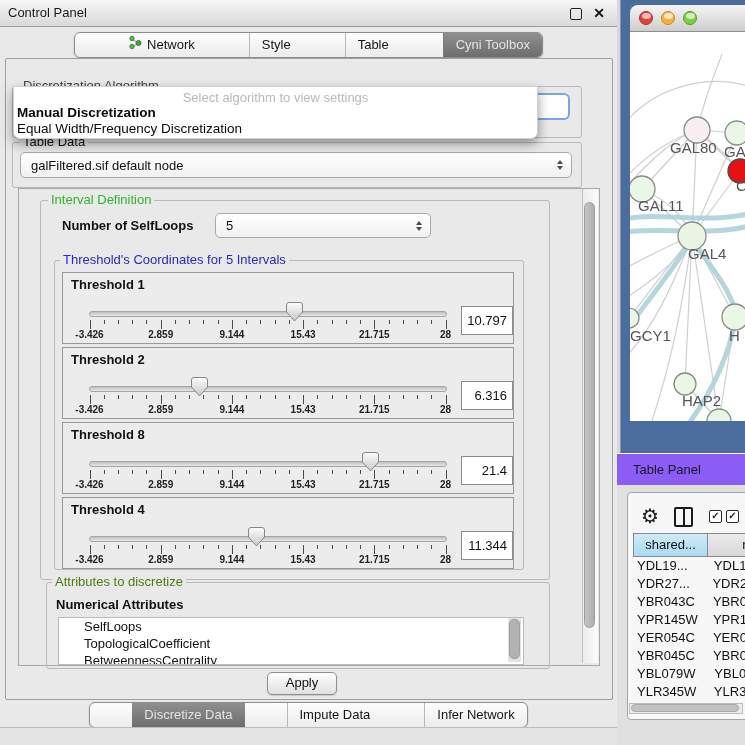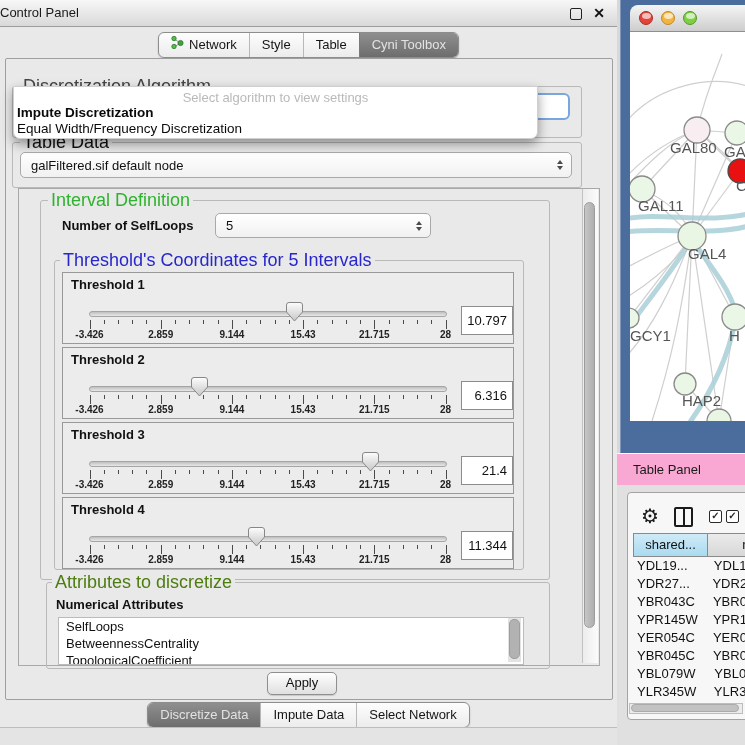--- a/index.html
+++ b/index.html
@@ -5,37 +5,37 @@
   html,body{margin:0;padding:0;}
   body{width:745px;height:745px;position:relative;overflow:hidden;
        font-family:"Liberation Sans",sans-serif;background:#d8d8d8;
        -webkit-font-smoothing:antialiased;}
   .abs{position:absolute;}
 
   
   #control-panel{position:absolute;left:0;top:0;width:617px;height:745px;background:#e9e9e9;}
   .titlebar{position:absolute;left:0;top:0;width:617px;height:26px;
     background:linear-gradient(#f7f7f7,#d9d9d9);border-bottom:1px solid #9c9c9c;}
-  .tb-title{position:absolute;left:0;top:0;height:26px;line-height:26px;font-size:13px;color:#1a1a1a;text-align:center;}
+  .tb-title{position:absolute;left:8px;top:0;height:26px;line-height:26px;font-size:13px;color:#1a1a1a;text-align:center;}
   .float-btn{position:absolute;left:570px;top:8px;width:10px;height:10px;border:1.5px solid #222;border-radius:2px;}
   .close-btn{position:absolute;left:591px;top:4px;width:16px;height:18px;font-size:14px;font-weight:bold;color:#111;line-height:18px;text-align:center;}
 
   .tabs-row{position:absolute;left:0;width:617px;display:flex;justify-content:center;}
   .segmented{display:inline-flex;border:1px solid #8d8d8d;border-radius:6px;overflow:hidden;
     background:linear-gradient(#fdfdfd,#ececec);box-shadow:0 1px 2px rgba(0,0,0,.15);}
   .seg{padding:3px 12px;font-size:13px;color:#151515;border-left:1px solid #b8b8b8;
-    display:flex;align-items:center;gap:5px;height:18px;line-height:18px;white-space:nowrap;}
+    display:flex;align-items:center;gap:5px;height:18px;line-height:18px;white-space:nowrap;margin-left:42px;}
   .seg:first-child{border-left:none;}
   .seg.sel{background:linear-gradient(#8f8f8f,#6d6d6d);color:#e3e3e3;border-left-color:#7a7a7a;}
 
   .main-panel{position:absolute;left:5px;top:58px;width:606px;height:640px;
     border:1px solid #9f9f9f;border-radius:2px;background:#e9e9e9;}
 
   .groupbox{position:absolute;border:1px solid #b9b9b9;border-radius:3px;}
-  .grouplabel{position:absolute;z-index:2;background:#e9e9e9;padding:0 3px;font-size:18px;line-height:14px;}
+  .grouplabel{position:absolute;z-index:2;background:#e9e9e9;padding:0 3px;font-size:13px;line-height:14px;}
 
   
   .combo{position:absolute;background:linear-gradient(#ffffff,#f1f1f1);border:1px solid #a9a9a9;
     border-radius:5px;font-size:13px;color:#111;display:flex;align-items:center;padding:0 24px 0 10px;box-sizing:border-box;}
   .spin{position:absolute;right:8px;top:50%;transform:translateY(-50%);display:flex;flex-direction:column;gap:2px;}
   .spin .up{width:0;height:0;border-left:3.5px solid transparent;border-right:3.5px solid transparent;border-bottom:4.5px solid #4a4a4a;}
   .spin .dn{width:0;height:0;border-left:3.5px solid transparent;border-right:3.5px solid transparent;border-top:4.5px solid #4a4a4a;}
 
   
   .popup{position:absolute;left:13px;top:86px;width:523px;height:51px;background:#fff;
@@ -63,40 +63,40 @@
   .tick{position:absolute;width:1px;background:#4a4a4a;top:47px;}
   .tick.minor{height:4px;}
   .tick.major{height:9px;}
   .tlabel{position:absolute;top:56px;transform:translateX(-50%);font-size:10px;font-weight:bold;color:#222;white-space:nowrap;}
   .valbox{position:absolute;left:398px;top:33px;width:52px;height:29px;background:#fff;border:1px solid #8c8c8c;
     font-size:13px;color:#111;display:flex;align-items:center;justify-content:flex-end;padding-right:5px;box-sizing:border-box;}
 
   
   .attr-list{position:absolute;left:58px;top:617px;width:464px;height:46px;background:#fff;
     border:1px solid #bbb;overflow:hidden;font-size:13px;color:#111;}
-  .attr-item{padding-left:7px;line-height:17px;white-space:nowrap;}
+  .attr-item{padding-left:25px;line-height:17px;white-space:nowrap;}
   .attr-vscroll{position:absolute;left:508px;top:618px;width:13px;height:44px;background:#e3e3e3;}
   .attr-vthumb{position:absolute;left:509px;top:619px;width:11px;height:40px;border-radius:5px;background:#b2b2b2;border:1px solid #9e9e9e;box-sizing:border-box;}
 
   .apply-btn{position:absolute;left:267px;top:672px;width:68px;height:21px;border:1px solid #8f8f8f;border-radius:5px;
     background:linear-gradient(#fefefe,#e0e0e0);font-size:13px;color:#111;text-align:center;line-height:20px;box-shadow:0 1px 1px rgba(0,0,0,.15);}
 
   .hr2{position:absolute;left:0;top:727px;width:617px;height:1px;background:#bdbdbd;}
   .bottom-strip{position:absolute;left:0;top:728px;width:617px;height:17px;background:#e4e4e4;}
 
   
   .blue-frame{position:absolute;left:620px;top:0;width:125px;height:453px;background:#4a6d9e;border-left:1px solid #7d97bc;}
   .mac-titlebar{position:absolute;left:630px;top:5px;width:115px;height:26px;border-radius:8px 0 0 0;
     background:linear-gradient(#f5f5f5,#cdcdcd);border-bottom:1px solid #8e8e8e;}
   .light{position:absolute;top:11px;width:14px;height:14px;border-radius:50%;box-sizing:border-box;}
   .light .gloss{position:absolute;left:2px;top:1px;width:9px;height:6px;border-radius:50%;background:rgba(255,255,255,.65);}
   .net-canvas{position:absolute;left:630px;top:32px;width:115px;height:389px;background:#fff;overflow:hidden;}
   .net-canvas svg text{font-family:"Liberation Sans",sans-serif;}
 
-  .tp-titlebar{position:absolute;left:617px;top:453px;width:128px;height:31px;background:#f9a8d4;
+  .tp-titlebar{position:absolute;left:617px;top:453px;width:128px;height:31px;background:#8b5cf6;
     border-top:1px solid #f8f8f8;border-bottom:1px solid #c6c6c6;}
   .tp-title{position:absolute;left:16px;top:0;height:31px;line-height:31px;font-size:13px;color:#1a1a1a;}
   .tp-body{position:absolute;left:617px;top:485px;width:128px;height:260px;background:#e0e0e0;}
   .tp-inner{position:absolute;left:627px;top:492px;width:120px;height:226px;background:#f7f7f7;
     border:1px solid #a3a3a3;border-radius:4px;}
   .gear-icon{position:absolute;left:641px;top:505px;font-size:20px;color:#1a1a1a;line-height:22px;}
   .col-icon{position:absolute;left:674px;top:507px;width:19px;height:20px;border:2px solid #1a1a1a;border-radius:2px;box-sizing:border-box;}
   .col-icon div{position:absolute;left:6.5px;top:0;width:2px;height:16px;background:#1a1a1a;}
   .cbicon{position:absolute;top:510px;width:13px;height:13px;border:1.5px solid #2a2a2a;border-radius:2px;box-sizing:border-box;
     font-size:10px;line-height:10px;text-align:center;color:#2a2a2a;background:#fff;font-weight:bold;}
@@ -157,21 +157,21 @@
 
   <div class="main-panel"></div>
 
   <div class="groupbox" style="left:12px;top:86px;width:568px;height:50px;"></div>
   <span class="grouplabel" style="left:20px;top:79px;color:#444;">Discretization Algorithm</span>
   <div class="behind-combo"></div>
 
   <div class="popup">
     <div class="popup-hint">Select algorithm to view settings</div>
     <div id="popup-options">
-        <div class="popup-opt" style="top: 18px; font-weight: bold;">Impute Discretization</div>
+        <div class="popup-opt" style="top: 18px; font-weight: bold;">Manual Discretization</div>
         <div class="popup-opt" style="top: 34px; font-weight: normal;">Equal Width/Frequency Discretization</div>
       </div>
   </div>
 
   <div class="groupbox" style="left:12px;top:142px;width:568px;height:44px;"></div>
   <span class="grouplabel" style="left:20px;top:135px;color:#111;">Table Data</span>
   <div class="combo" style="left:20px;top:152px;width:552px;height:26px;">
     <span>galFiltered.sif default node</span>
     <span class="spin">
         <span class="up"></span>
@@ -272,21 +272,21 @@
         <span class="tlabel" style="left: 168.9px;">9.144</span>
         <span class="tlabel" style="left: 240.1px;">15.43</span>
         <span class="tlabel" style="left: 311.3px;">21.715</span>
         <span class="tlabel" style="left: 382.5px;">28</span>
         <div class="handle" style="left: 128.359px;"><svg width="17" height="20" viewBox="0 0 17 20">
             <path d="M3,0.5 H14 Q16.5,0.5 16.5,3 V10 L8.5,19 L0.5,10 V3 Q0.5,0.5 3,0.5 Z" fill="url(#hgrad)" stroke="#878787"></path>
           </svg></div>
         <div class="valbox">6.316</div>
       </div>
       <div class="thr">
-        <div class="thr-label">Threshold 3</div>
+        <div class="thr-label">Threshold 8</div>
         <div class="track"></div>
         <div class="tick major" style="left: 26.5px;"></div>
         <div class="tick minor" style="left: 40.74px;"></div>
         <div class="tick minor" style="left: 54.98px;"></div>
         <div class="tick minor" style="left: 69.22px;"></div>
         <div class="tick minor" style="left: 83.46px;"></div>
         <div class="tick major" style="left: 97.7px;"></div>
         <div class="tick minor" style="left: 111.94px;"></div>
         <div class="tick minor" style="left: 126.18px;"></div>
         <div class="tick minor" style="left: 140.42px;"></div>
@@ -358,38 +358,38 @@
           </svg></div>
         <div class="valbox">11.344</div>
       </div>
     </div>
 
   <div class="groupbox" style="left:46px;top:582px;width:502px;height:85px;"></div>
   <span class="grouplabel" style="left:52px;top:575px;color:#4d7c0f;">Attributes to discretize</span>
   <span class="abs" style="left:56px;top:597px;font-size:13px;font-weight:bold;color:#111;">Numerical Attributes</span>
   <div class="attr-list" id="attr-list">
       <div class="attr-item">SelfLoops</div>
+      <div class="attr-item">TopologicalCoefficient</div>
       <div class="attr-item">BetweennessCentrality</div>
-      <div class="attr-item">TopologicalCoefficient</div>
     </div>
   <div class="attr-vscroll"></div>
   <div class="attr-vthumb"></div>
 
   <div class="apply-btn">Apply</div>
 
   <div class="tabs-row" style="top:702px;">
     <div class="segmented" id="bottom-tabs">
         <div class="seg sel">
           <span>Discretize Data</span>
         </div>
         <div class="seg">
           <span>Impute Data</span>
         </div>
         <div class="seg">
-          <span>Select Network</span>
+          <span>Infer Network</span>
         </div>
       </div>
   </div>
   <div class="hr2"></div>
   <div class="bottom-strip"></div>
 </div>
 
 <div class="blue-frame"></div>
 <div class="mac-titlebar"></div>
 <div class="light" style="left:639px;background:#e3433a;border:1px solid #ad2d25;">

